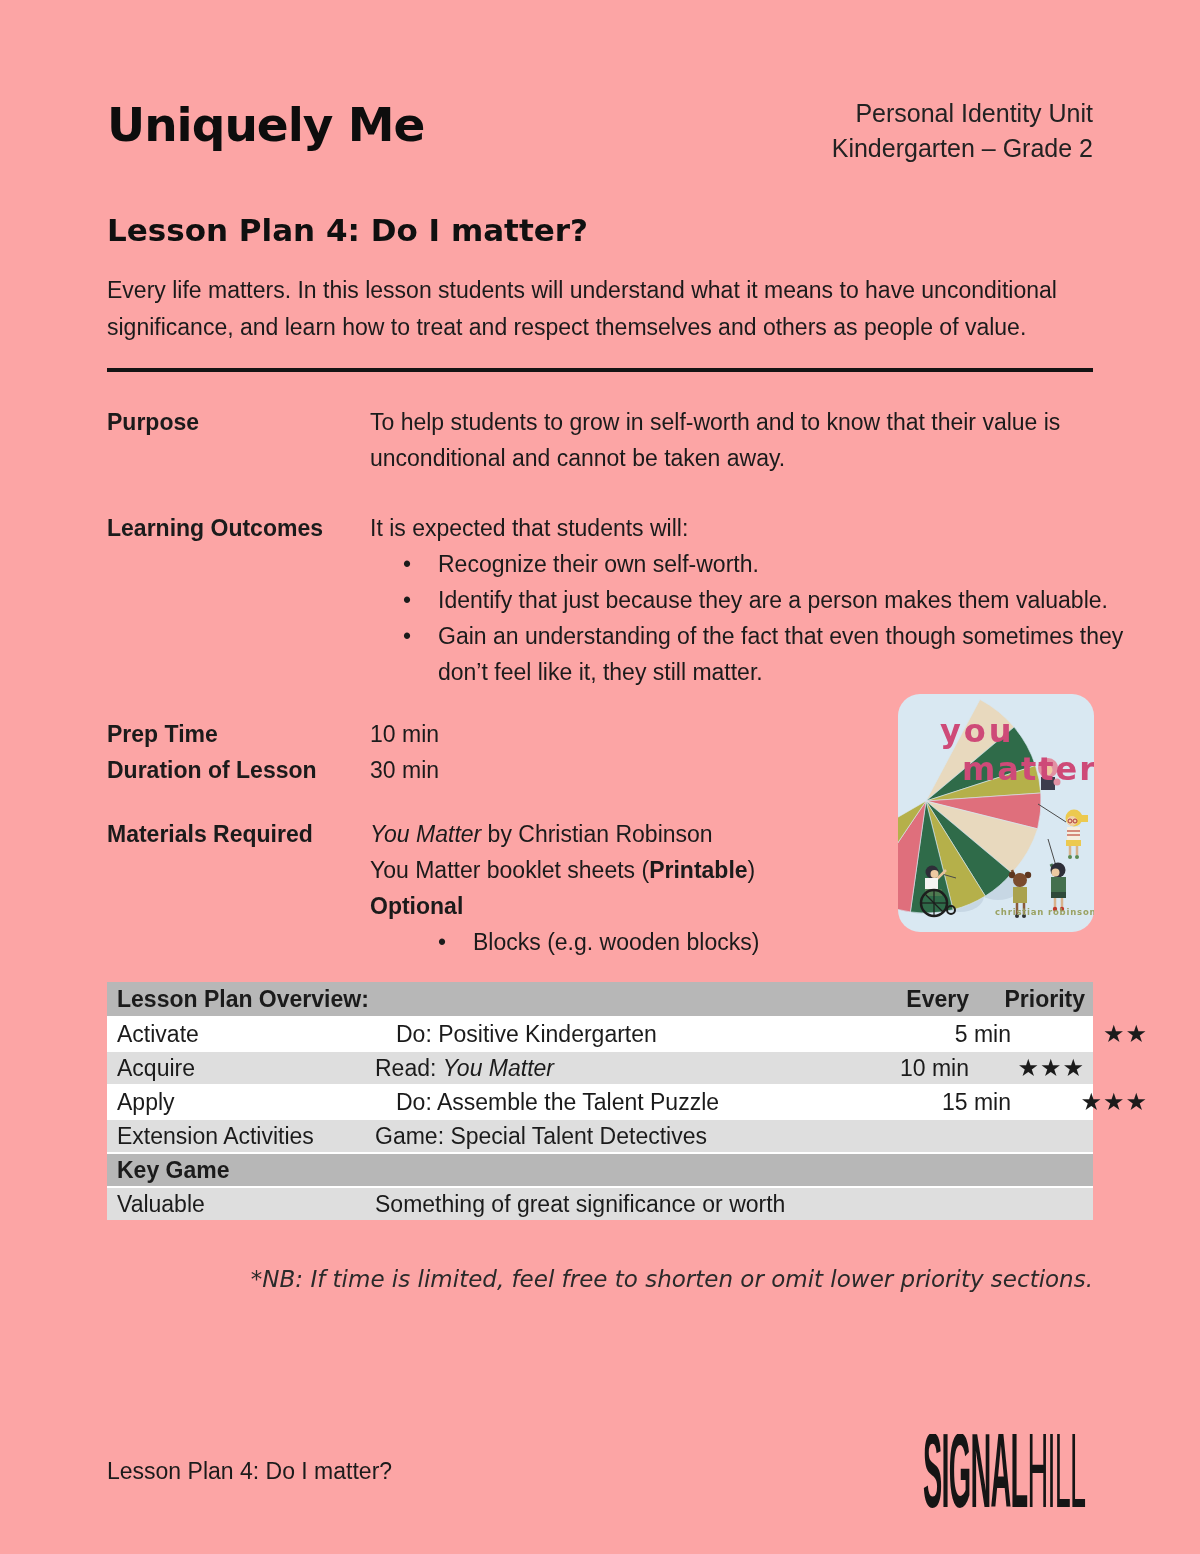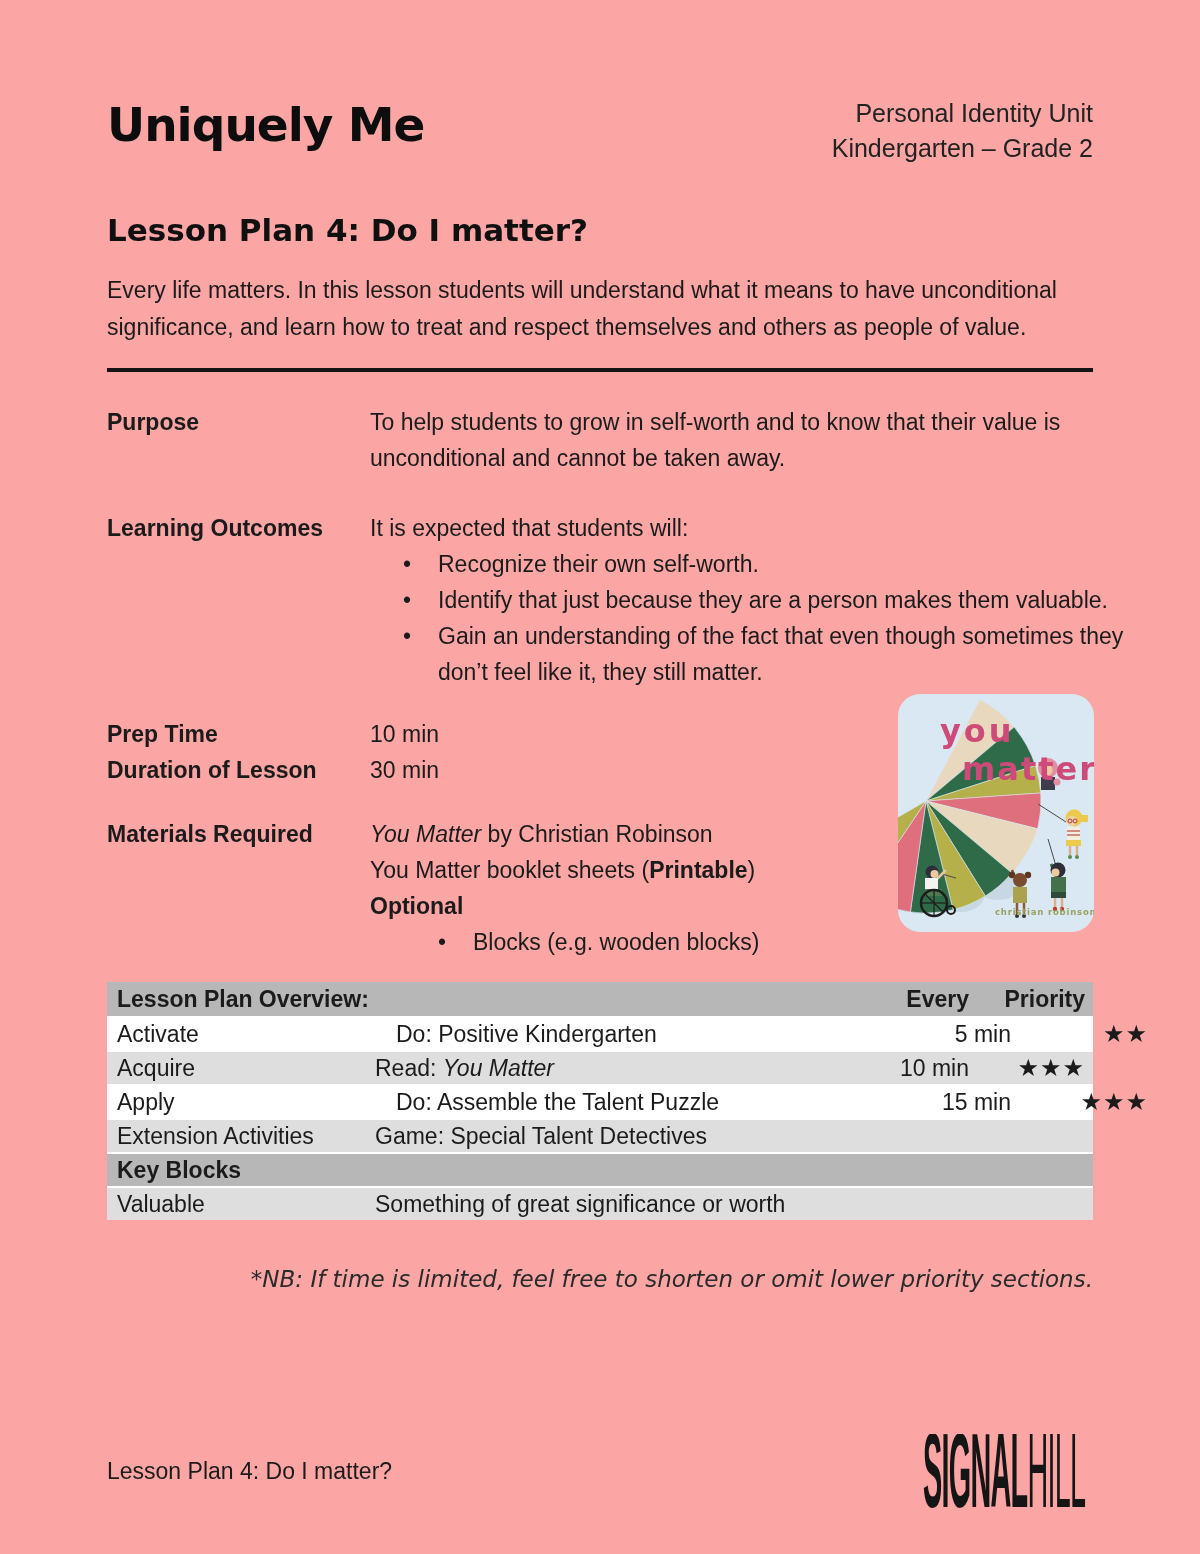--- a/index.html
+++ b/index.html
@@ -242,21 +242,21 @@
       <div class="c-length">15 min</div>
       <div class="c-priority stars">★★★</div>
     </div>
     <div class="t-row row-gray">
       <div class="c1">Extension Activities</div>
       <div>Game: Special Talent Detectives</div>
       <div class="c-length"></div>
       <div class="c-priority stars"></div>
     </div>
     <div class="t-row row-dark">
-      <div class="c1">Key Blocks</div>
+      <div class="c1">Key Game</div>
     </div>
     <div class="t-row row-gray t-kv">
       <div class="c1">Valuable</div>
       <div>Something of great significance or worth</div>
     </div>
   </div>
 
   <p class="nb-note">*NB: If time is limited, feel free to shorten or omit lower priority sections.</p>
 
   <div class="footer-left">Lesson Plan 4: Do I matter?</div>

